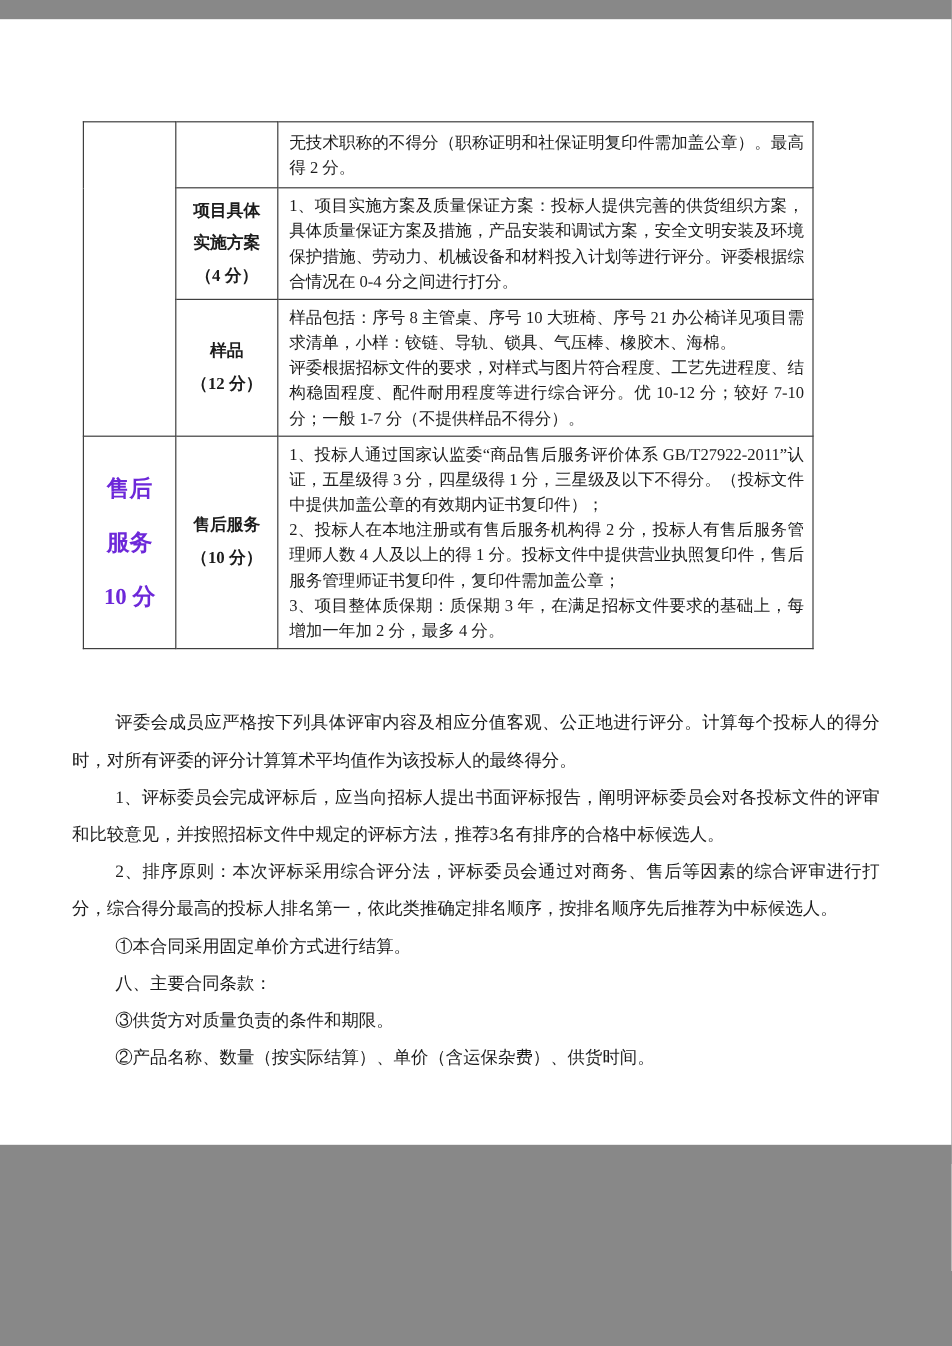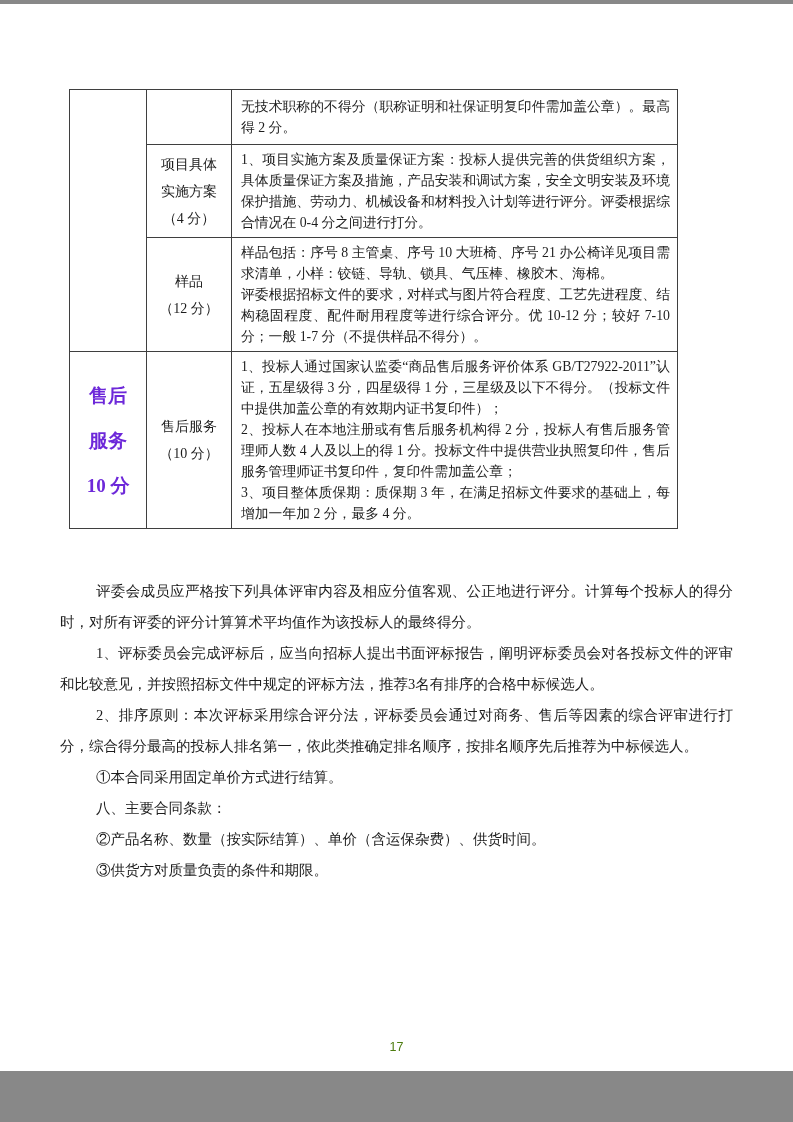--- a/index.html
+++ b/index.html
@@ -1,42 +1,42 @@
 <!DOCTYPE html>
 <html><head>
 <meta charset="utf-8">
 <style>
   * { margin: 0; padding: 0; box-sizing: border-box; }
   html, body { background: #888; }
   .page {
     position: relative;
     width: 793px;
-    height: 1067px;
-    margin: 4px auto;
+    height: 938px;
+    margin: 16px auto;
     background: #ffffff;
     font-family: "Liberation Serif", "DejaVu Serif", serif;
     color: #1c1c1c;
     overflow: hidden;
   }
   
   table.eval {
     position: absolute;
     left: 69px;
     top: 85px;
     width: 608px;
     border-collapse: collapse;
     table-layout: fixed;
   }
   table.eval td {
     border: 1px solid #3f3f3f;
     vertical-align: middle;
     background: #fff;
   }
   td.c1 { width: 77px; }
-  td.c2 { width: 85px; }
+  td.c2 { width: 85px; font-weight: bold; }
   td.c3 { width: 446px; padding: 4px 7px 4px 9px; }
   tr.r1 { height: 55px; }
   tr.r2 { height: 93px; }
   tr.r3 { height: 110px; }
   tr.r4 { height: 167px; }
   .detail {
     font-size: 13.8px;
     line-height: 21px;
     text-align: justify;
     color: #1c1c1c;
@@ -132,19 +132,19 @@
     </tr>
   </tbody>
     </table>
 
   <div class="text-block">
     <p>评委会成员应严格按下列具体评审内容及相应分值客观、公正地进行评分。计算每个投标人的得分时，对所有评委的评分计算算术平均值作为该投标人的最终得分。</p>
     <p>1、评标委员会完成评标后，应当向招标人提出书面评标报告，阐明评标委员会对各投标文件的评审和比较意见，并按照招标文件中规定的评标方法，推荐3名有排序的合格中标候选人。</p>
     <p>2、排序原则：本次评标采用综合评分法，评标委员会通过对商务、售后等因素的综合评审进行打分，综合得分最高的投标人排名第一，依此类推确定排名顺序，按排名顺序先后推荐为中标候选人。</p>
     <p>①本合同采用固定单价方式进行结算。</p>
     <p>八、主要合同条款：</p>
+    <p>③供货方对质量负责的条件和期限。</p>
     <p>②产品名称、数量（按实际结算）、单价（含运保杂费）、供货时间。</p>
-    <p>③供货方对质量负责的条件和期限。</p>
   </div>
 
   <div class="page-number">17</div>
 
 </div>
 
 </body></html>

